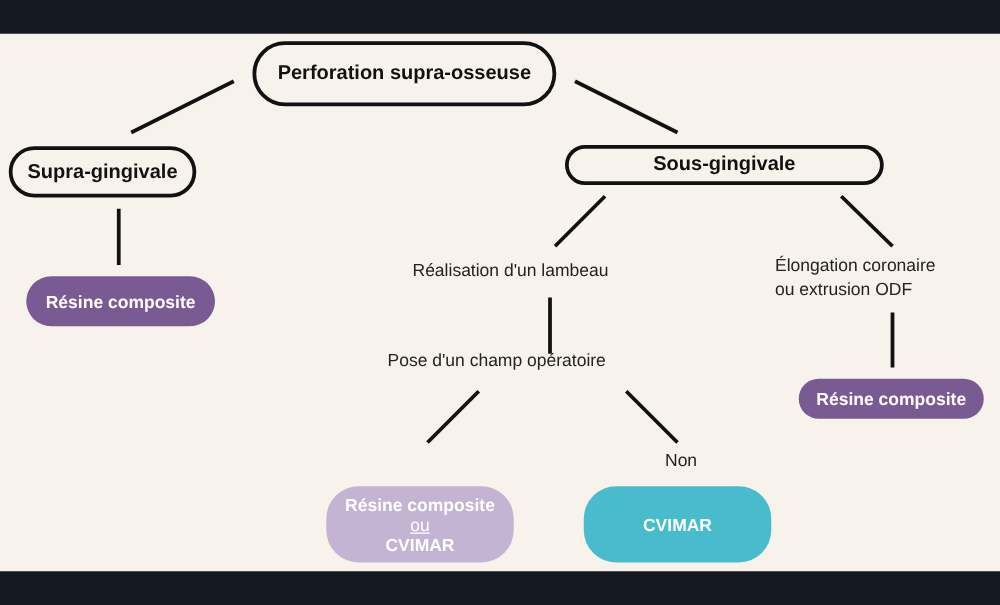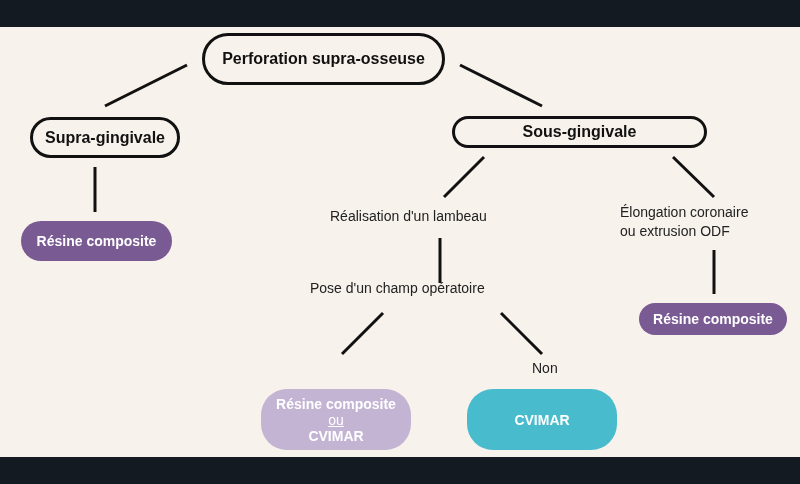--- a/index.html
+++ b/index.html
@@ -28,21 +28,21 @@
   <line x1="440" y1="238" x2="440" y2="283"></line>
   <line x1="383" y1="313" x2="342" y2="354"></line>
   <line x1="501" y1="313" x2="542" y2="354"></line>
   <line x1="714" y1="250" x2="714" y2="294"></line>
 </svg>
 
 <div class="box outlined" style="left:202px;top:33px;width:243px;height:52px;">
   <span>Perforation supra-osseuse</span>
 </div>
 
-<div class="box outlined" style="left:7px;top:117px;width:150px;height:41px;margin-left:23px;">
+<div class="box outlined" style="left:7px;top:117px;width:150px;height:41px;">
   <span>Supra-gingivale</span>
 </div>
 
 <div class="box outlined" style="left:452px;top:116px;width:255px;height:32px;">
   <span>Sous-gingivale</span>
 </div>
 
 <div class="box filled" style="left:21px;top:221px;width:151px;height:40px;background:#7a5a93;">
   <span>Résine composite</span>
 </div>

